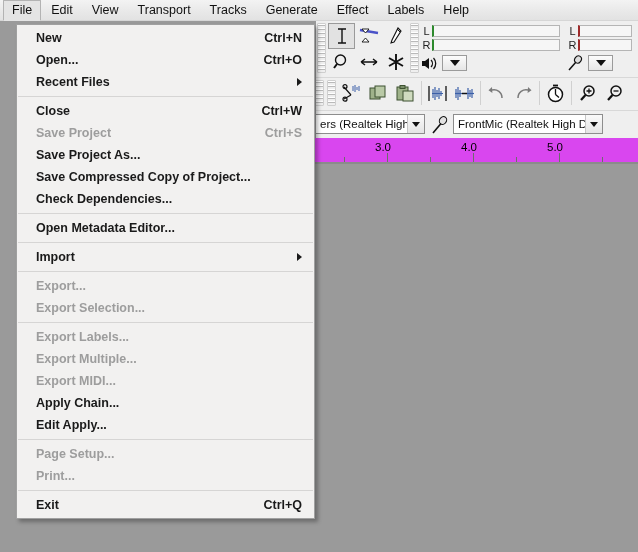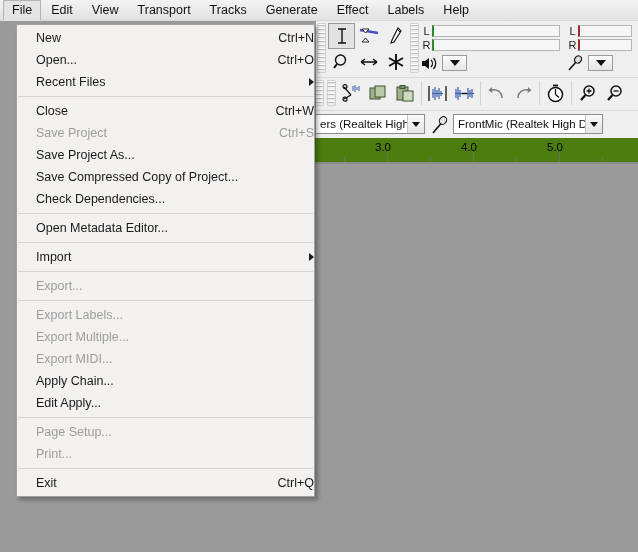--- a/index.html
+++ b/index.html
@@ -118,21 +118,21 @@
     width:16px;height:18px;border-left:1px solid #c6c6c6;
     background:linear-gradient(#fafafa,#e4e4e4);
     display:flex;align-items:center;justify-content:center;flex:none;
   }
   .caret-sm{width:0;height:0;border-left:4px solid transparent;
     border-right:4px solid transparent;border-top:5px solid #111;}
 
   
   #ruler{
     position:absolute;left:295px;top:138px;width:343px;height:26px;
-    background:#4d7c0f;border-bottom:2px solid #8b8b8b;
+    background:#d946ef;border-bottom:2px solid #8b8b8b;
     overflow:hidden;box-sizing:border-box;
   }
   #ruler .rt{position:absolute;bottom:0;width:1px;background:#6d6d6d;}
   #ruler .rlab{position:absolute;top:3px;font-size:11.5px;color:#000;}
   #rulerleft{
     position:absolute;left:295px;top:138px;width:5px;height:26px;
     background:#cfcfcf;border-right:1px solid #8b8b8b;box-sizing:border-box;
   }
 
   
@@ -149,22 +149,22 @@
     position:absolute;left:16px;top:24px;width:299px;
     background:#f2f1f0;
     border:1px solid #a0a0a0;
     box-shadow:3px 3px 4px rgba(0,0,0,.30);
     padding:2px 0 2px 0;
     box-sizing:border-box;
     z-index:50;
   }
   .mi{
     height:22px;display:flex;align-items:center;
-    padding:0 0 0 19px;font-size:12.5px;color:#1a1a1a;
-    cursor:default;position:relative;white-space:nowrap;
+    padding:0 12px 0 19px;font-size:12.5px;color:#1a1a1a;
+    cursor:default;position:relative;white-space:nowrap;font-weight:bold;
   }
   .mi .lbl{flex:1;}
   .mi .acc{color:#1a1a1a;font-size:12.5px;padding-left:20px;}
   .mi.dis{color:#9d9d9d;align-items:center;}
   .mi.dis .acc{color:#9d9d9d;}
   .mi .sub{
     width:0;height:0;border-top:4px solid transparent;
     border-bottom:4px solid transparent;border-left:5px solid #1a1a1a;
     margin-left:8px;
   }
@@ -438,20 +438,23 @@
       </div>
       <div class="msep"></div>
       <div class="mi">
         <span class="lbl">Import</span>
         <span class="sub"></span>
       </div>
       <div class="msep"></div>
       <div class="mi dis">
         <span class="lbl">Export...</span>
       </div>
+      <div class="mi dis">
+        <span class="lbl">Export Selection...</span>
+      </div>
       <div class="msep"></div>
       <div class="mi dis">
         <span class="lbl">Export Labels...</span>
       </div>
       <div class="mi dis">
         <span class="lbl">Export Multiple...</span>
       </div>
       <div class="mi dis">
         <span class="lbl">Export MIDI...</span>
       </div>

